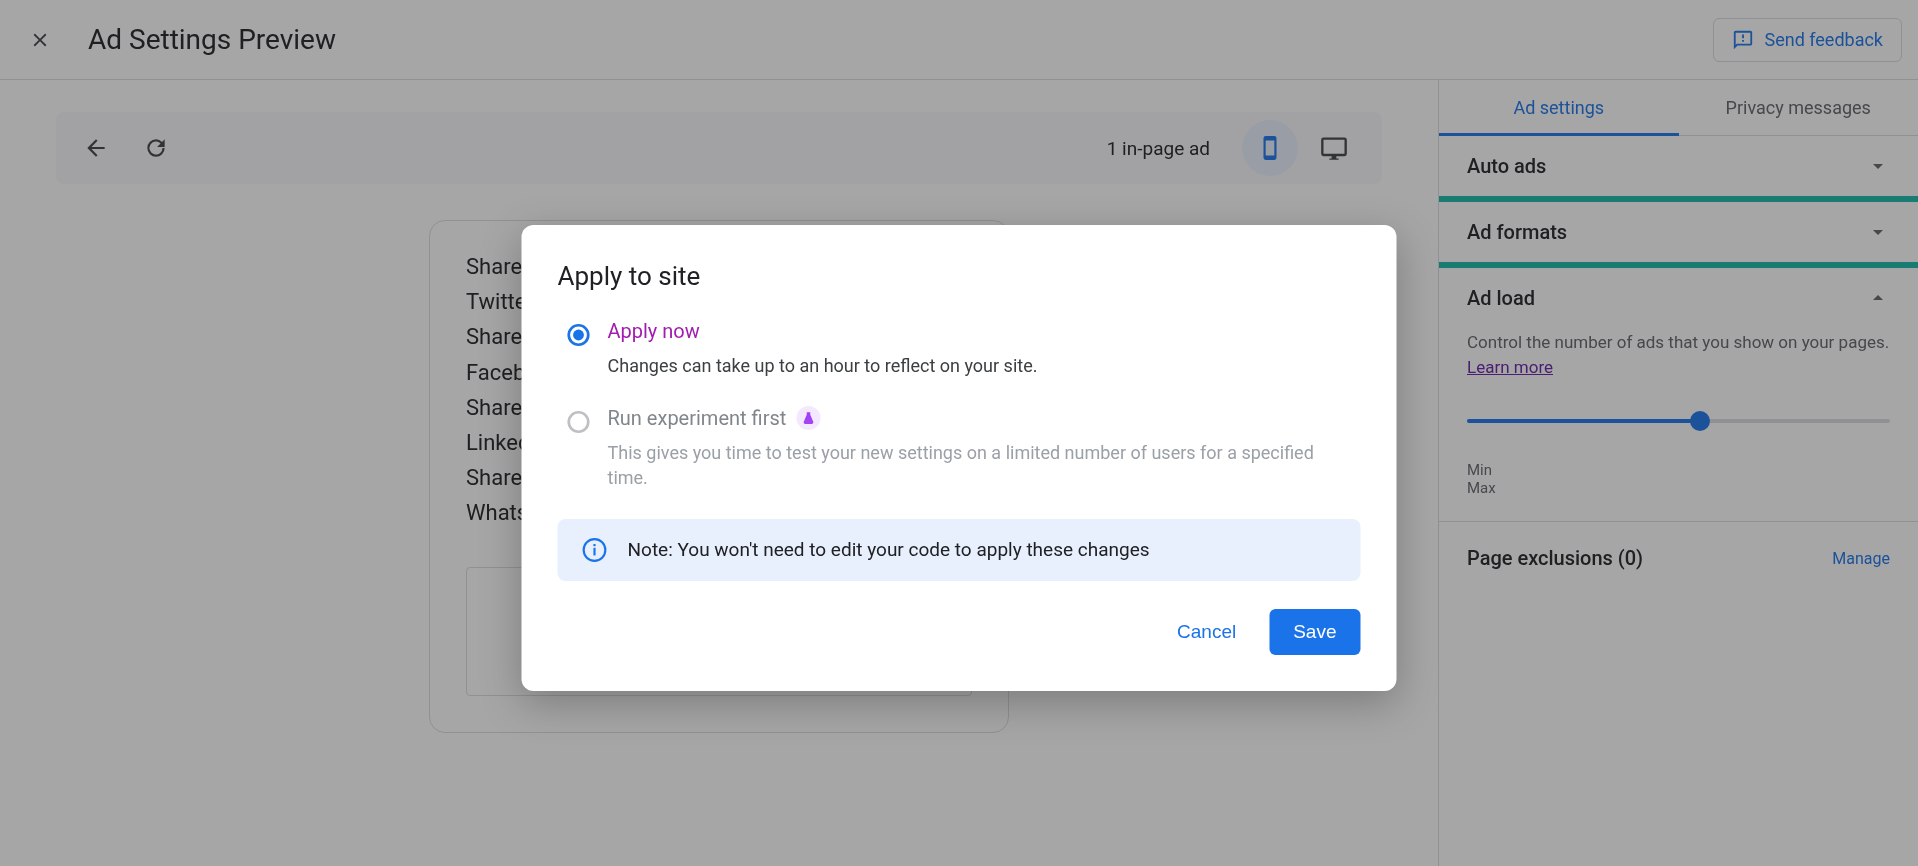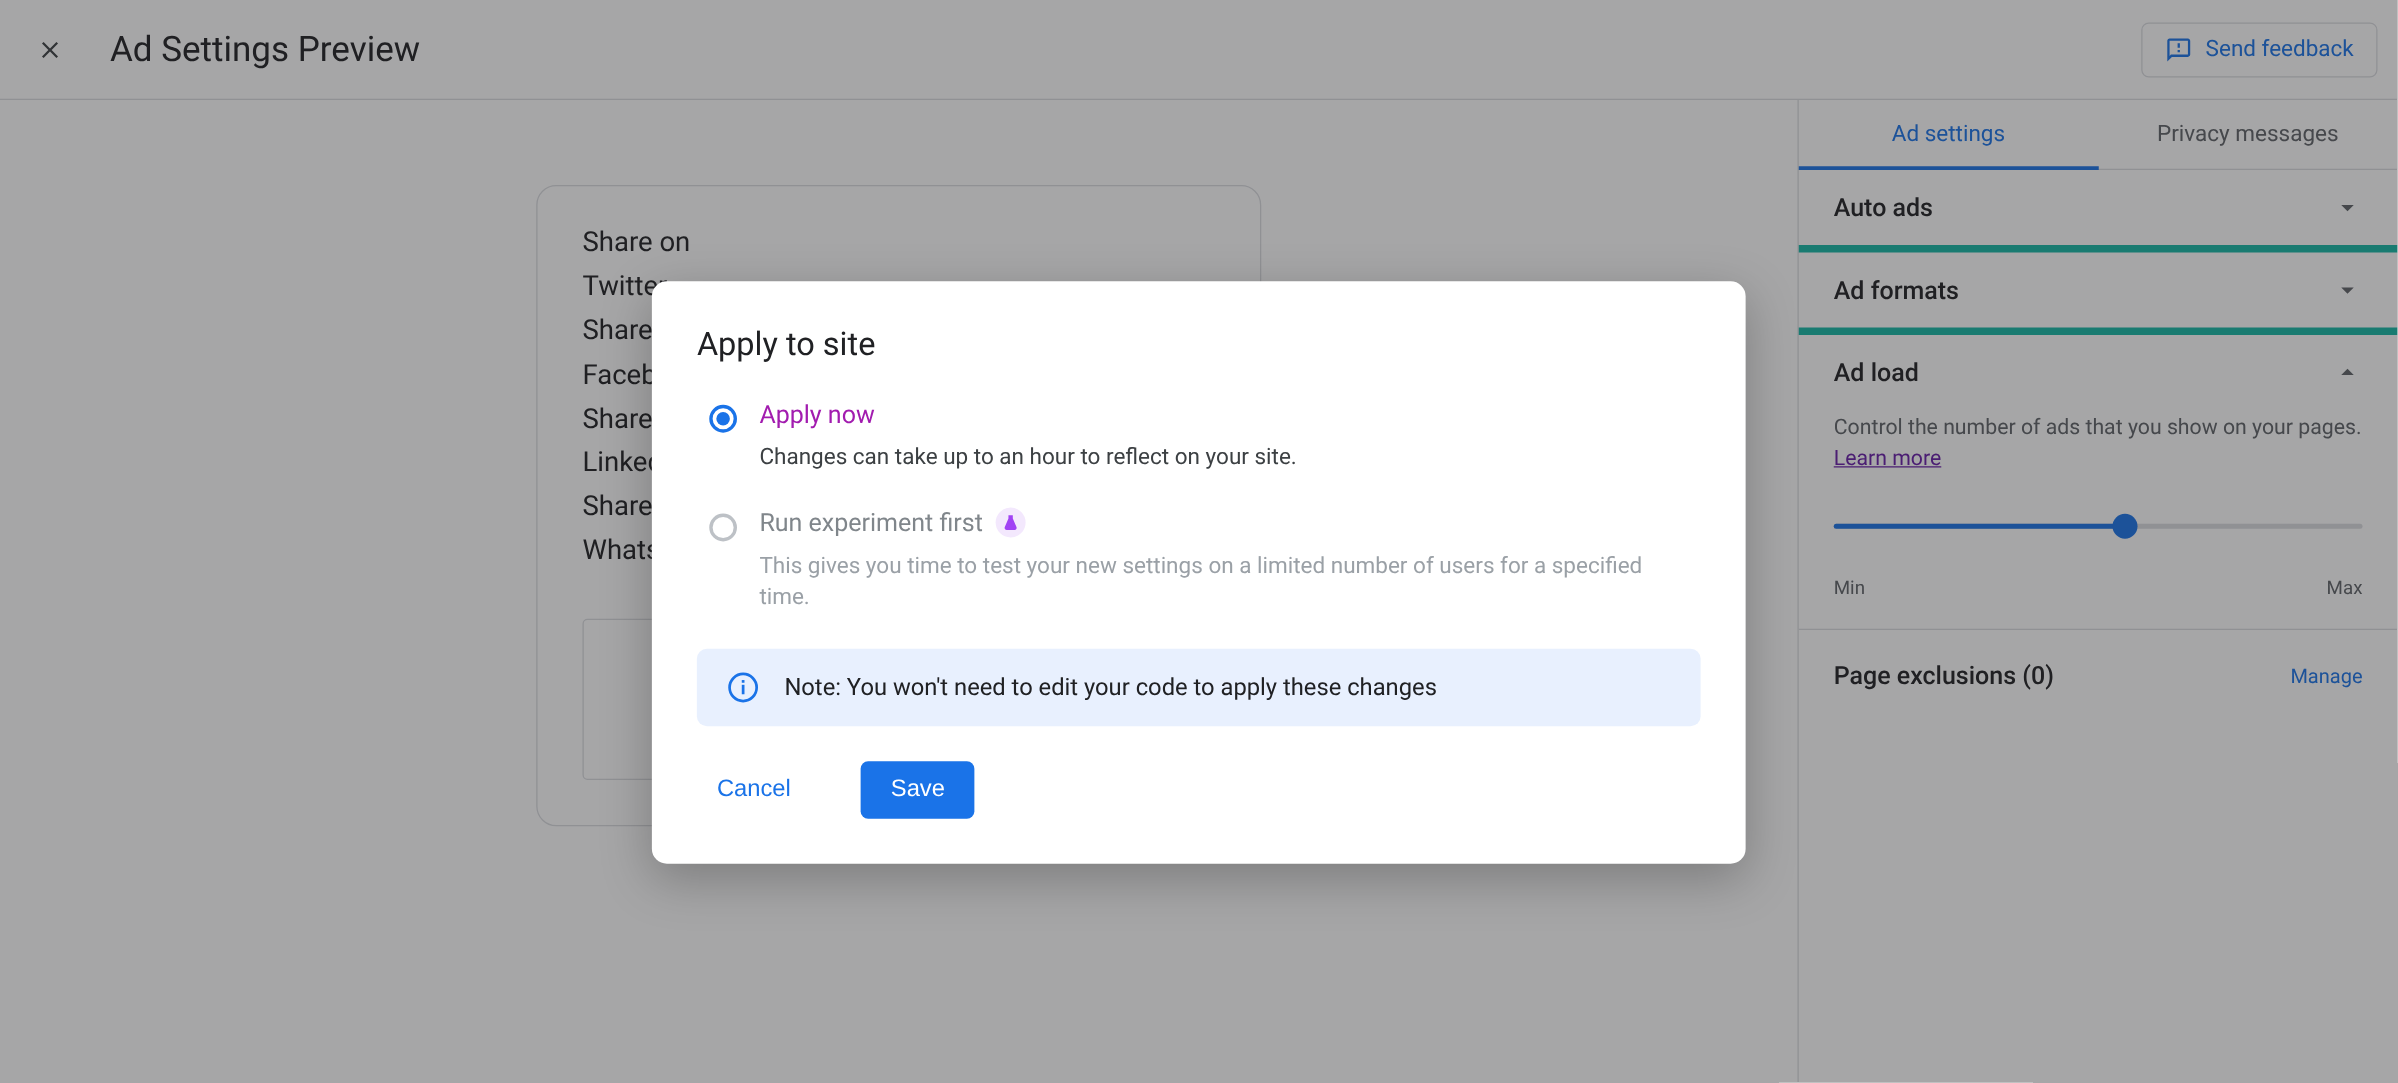--- a/index.html
+++ b/index.html
@@ -41,39 +41,39 @@
   .chevron { color:#5f6368; }
   .adload-section { border-bottom:1px solid #dadce0; padding:18px 28px 24px;}
   .adload-header { display:flex; align-items:center; justify-content:space-between; cursor:pointer;}
   .adload-header .label { font-size:20px; font-weight:500; color:#202124;}
   .adload-body { margin-top:20px; font-size:17px; color:#5f6368; line-height:1.45;}
   .adload-body a { color:#681da8; text-decoration:underline;}
   .slider-wrap { margin-top:30px; position:relative; height:24px;}
   .slider-track { position:absolute; top:10px; left:0; right:0; height:4px; background:#dadce0; border-radius:2px;}
   .slider-fill { position:absolute; top:10px; left:0; width:55%; height:4px; background:#1a73e8; border-radius:2px;}
   .slider-thumb { position:absolute; top:2px; left:55%; transform:translateX(-50%); width:20px; height:20px; border-radius:50%; background:#1a73e8; cursor:pointer;}
-  .slider-labels { display:flex; justify-content:space-between; font-size:15px; color:#5f6368; margin-top:28px;}
+  .slider-labels { display:flex; justify-content:space-between; font-size:15px; color:#5f6368; margin-top:28px;flex-direction:column;}
   .exclusions-row { padding:24px 28px; display:flex; align-items:center; justify-content:space-between;text-align:right; }
   .exclusions-row .label { font-size:20px; font-weight:500;}
   .manage-link { color:#1a73e8; font-size:16px; cursor:pointer;}
 
   
   .overlay { position:absolute; inset:0; background:rgba(32,33,36,0.4);}
   .dialog { position:absolute; left:50%; top:225px; transform:translateX(-50%); width:875px; background:#fff; border-radius:12px; box-shadow:0 12px 40px rgba(0,0,0,.25); padding:36px; }
   .dialog-title { font-size:26px; color:#202124; margin-bottom:28px;}
   .radio-row { display:flex; align-items:flex-start; gap:18px; margin-bottom:28px; padding: 0 8px;}
   .radio { flex-shrink:0; width:24px; height:24px; margin-top:3px;}
   .radio-label { font-size:20px; color:#a21caf; display:flex; align-items:center; gap:10px;}
   .radio-desc { font-size:18px; color:#3c4043; margin-top:10px; line-height:1.4;}
   .radio-row.disabled .radio-label { color:#80868b;}
   .radio-row.disabled .radio-desc { color:#9aa0a6;}
   .flask-badge { width:24px; height:24px; border-radius:50%; background:#f3e8fd; display:inline-flex; align-items:center; justify-content:center;}
   .info-note { display:flex; align-items:center; gap:20px; background:#e8f0fe; border-radius:8px; padding:18px 24px; margin-top:4px;}
   .info-note .text { font-size:19px; color:#202124;}
-  .dialog-actions { display:flex; gap:40px; margin-top:28px;}
+  .dialog-actions { display:flex; justify-content:flex-end; gap:17px; margin-top:28px;}
   .btn-text { color:#1a73e8; font-size:19px; padding:12px 16px; border-radius:6px; cursor:pointer; background:none; border:none;}
   .btn-primary { background:#1a73e8; color:#fff; font-size:19px; padding:12px 24px; border-radius:6px; cursor:pointer; border:none;}
 
   svg { display:block; }
 </style>
 </head>
 <body>
 
 <div class="topbar">
   <div class="close-btn">
@@ -87,20 +87,46 @@
     <svg width="22" height="22" viewBox="0 0 24 24">
         <path fill="#1a73e8" d="M20 2H4c-1.1 0-2 .9-2 2v18l4-4h14c1.1 0 2-.9 2-2V4c0-1.1-.9-2-2-2zm0 14H5.17L4 17.17V4h16v12zM11 12h2v2h-2zm0-6h2v4h-2z"></path>
       </svg>
     <span>Send feedback</span>
   </div>
 </div>
 
 <div class="main">
 
   <div class="preview-area">
+    <div class="preview-toolbar">
+      <div class="tb-icon">
+        <svg width="26" height="26" viewBox="0 0 24 24">
+            <path fill="currentColor" d="M20 11H7.83l5.59-5.59L12 4l-8 8 8 8 1.41-1.41L7.83 13H20z"></path>
+          </svg>
+      </div>
+      <div class="tb-icon">
+        <svg width="26" height="26" viewBox="0 0 24 24">
+            <path fill="currentColor" d="M17.65 6.35A7.95 7.95 0 0012 4a8 8 0 108 8h-2a6 6 0 11-1.76-4.24L13 11h7V4l-2.35 2.35z"></path>
+          </svg>
+      </div>
+      <div class="tb-spacer"></div>
+      <div class="inpage-count">1 in-page ad</div>
+      <div class="device-toggle">
+        <div class="device-btn active">
+          <svg width="26" height="26" viewBox="0 0 24 24">
+              <path fill="currentColor" d="M16 1H8a2 2 0 00-2 2v18a2 2 0 002 2h8a2 2 0 002-2V3a2 2 0 00-2-2zm0 18H8V5h8v14z"></path>
+            </svg>
+        </div>
+        <div class="device-btn">
+          <svg width="28" height="28" viewBox="0 0 24 24">
+              <path fill="currentColor" d="M21 3H3a2 2 0 00-2 2v12a2 2 0 002 2h7v2H8v1h8v-1h-2v-2h7a2 2 0 002-2V5a2 2 0 00-2-2zm0 14H3V5h18v12z"></path>
+            </svg>
+        </div>
+      </div>
+    </div>
 
     <div class="preview-card">
       <div class="share-list">
         <div>Share on</div>
         <div>Twitter</div>
         <div>Share on</div>
         <div>Facebook</div>
         <div>Share on</div>
         <div>LinkedIn</div>
         <div>Share on</div>

